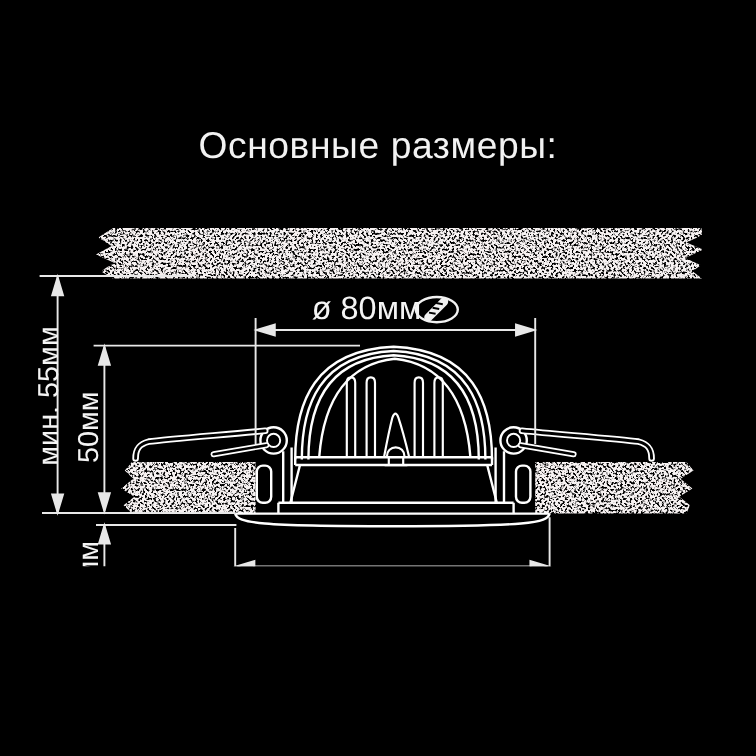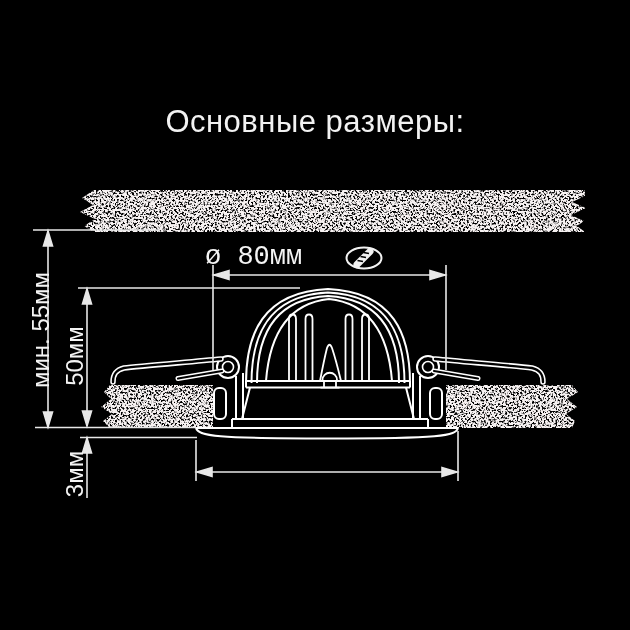--- a/index.html
+++ b/index.html
@@ -1,21 +1,21 @@
 <!DOCTYPE html>
 <html><head>
 <meta charset="utf-8">
 <style>
   html,body{margin:0;padding:0;background:#000;}
-  #stage{position:relative;width:630px;height:630px;background:#000;overflow:hidden;
+  #stage{position:relative;width:630px;height:472px;background:#000;overflow:hidden;
          font-family:"Liberation Sans",sans-serif;}
   #page-title{position:absolute;left:0;top:104px;width:630px;text-align:center;
       color:#f2f2f2;font-size:31px;letter-spacing:.5px;}
   .dim-label{position:absolute;color:#f4f4f4;white-space:nowrap;}
-  #label-cutout{left:205px;top:242px;width:146px;text-align:left;font-size:27px;font-family:Liberation Mono, monospace;}
+  #label-cutout{left:205px;top:242px;width:146px;text-align:right;font-size:27px;}
   #label-outer{left:196px;top:438px;width:263px;text-align:center;font-size:27px;}
   .vlabel{transform:rotate(-90deg);text-align:center;font-size:24px;height:28px;line-height:28px;}
   #label-mindepth{left:-44px;top:316px;width:170px;}
   #label-height{left:30px;top:342px;width:90px;}
   #label-flange{left:40px;top:460px;width:70px;}
   #drawing{position:absolute;left:0;top:0;}
   #cutout-icon{position:absolute;left:343px;top:245px;}
 </style>
 </head>
 <body>

